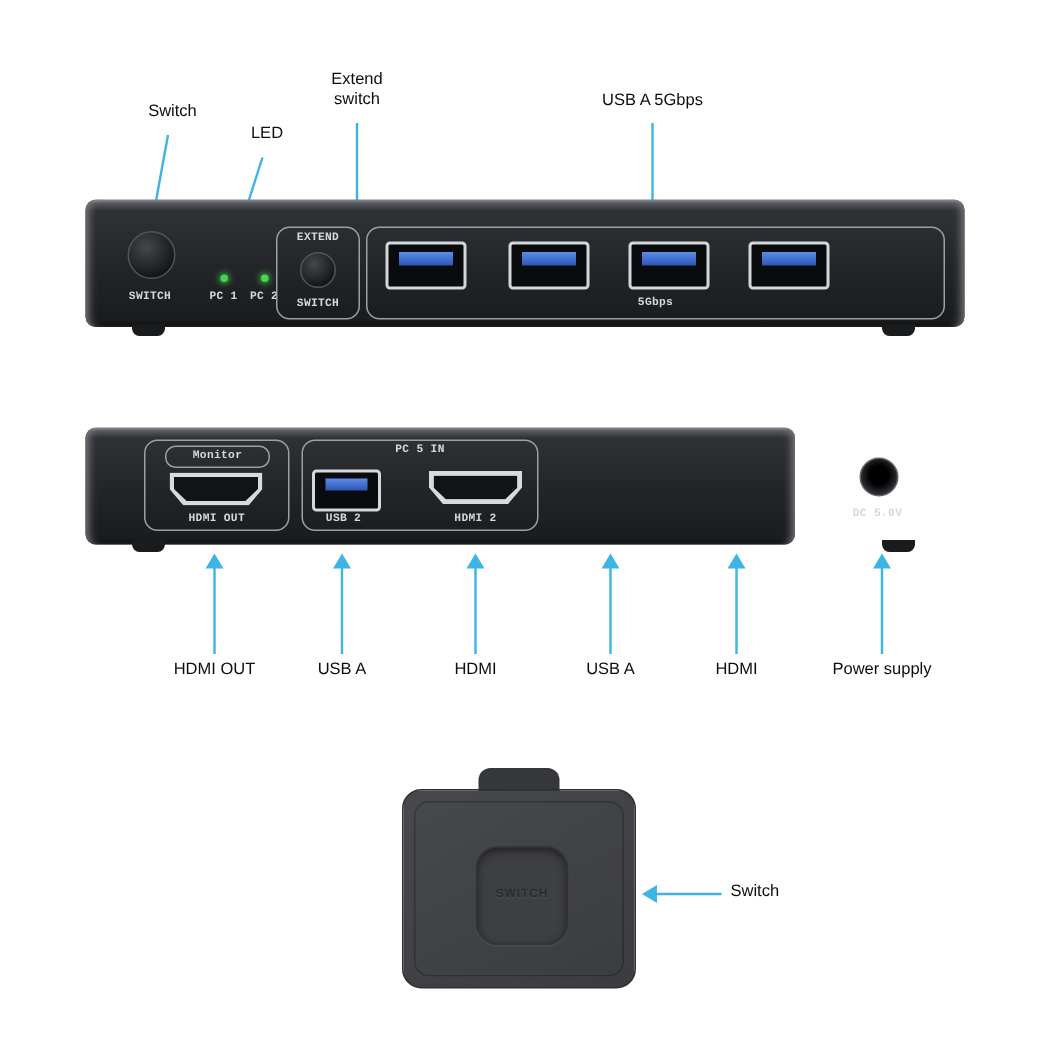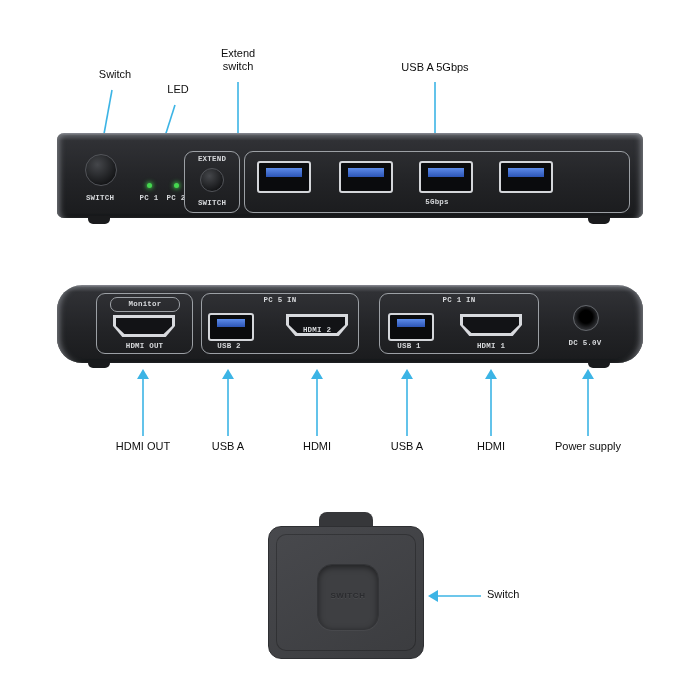--- a/index.html
+++ b/index.html
@@ -152,21 +152,21 @@
         </div>
       <div class="usb-port" style="left:254px; top:9px; width:50px; height:28px;">
           <div class="usb-tongue"></div>
         </div>
       <div class="ptext" style="left:0; bottom:6px; width:100%;">5Gbps</div>
     </div>
   </div>
   <div class="foot" style="left:88px; top:216px;"></div>
   <div class="foot" style="left:588px; top:216px;"></div>
 
-  <div class="device" style="left:57px; top:285px; width:586px; height:78px;border-radius:25px;">
+  <div class="device" style="left:57px; top:285px; width:473px; height:78px;">
 
     <div class="outline" style="left:39px; top:8px; width:95px; height:59px;">
       <div class="mini-box" style="left:13px; top:3px; width:68px; height:13px;">
         <div class="ptext" style="left:0; top:3px; width:100%;">Monitor</div>
       </div>
       <div class="hdmi-port" style="left:16px; top:21px; width:62px; height:22px;">
         <div class="hdmi-outer"></div>
         <div class="hdmi-inner"></div>
       </div>
       <div class="ptext" style="left:0; bottom:3px; width:100%;">HDMI OUT</div>
@@ -175,35 +175,23 @@
     <div class="outline" style="left:144px; top:8px; width:156px; height:59px;">
       <div class="ptext" style="left:0; top:3px; width:100%;">PC 5 IN</div>
       <div class="usb-port" style="left:6px; top:19px; width:42px; height:24px;">
           <div class="usb-tongue" style="top:4px; height:8px;"></div>
         </div>
       <div class="ptext" style="left:0; bottom:3px; width:54px;">USB 2</div>
       <div class="hdmi-port" style="left:84px; top:20px; width:62px; height:22px;">
         <div class="hdmi-outer"></div>
         <div class="hdmi-inner"></div>
       </div>
-      <div class="ptext" style="left:78px; bottom:19px; width:74px;">HDMI 2</div>
-    </div>
-
-    <div class="outline" style="left:322px; top:8px; width:158px; height:59px;">
-      <div class="ptext" style="left:0; top:3px; width:100%;">PC 1 IN</div>
-      <div class="usb-port" style="left:8px; top:19px; width:42px; height:24px;">
-          <div class="usb-tongue" style="top:4px; height:8px;"></div>
-        </div>
-      <div class="ptext" style="left:2px; bottom:3px; width:54px;">USB 1</div>
-      <div class="hdmi-port" style="left:80px; top:20px; width:62px; height:22px;">
-        <div class="hdmi-outer"></div>
-        <div class="hdmi-inner"></div>
-      </div>
-      <div class="ptext" style="left:74px; bottom:3px; width:74px;">HDMI 1</div>
-    </div>
+      <div class="ptext" style="left:78px; bottom:3px; width:74px;">HDMI 2</div>
+    </div>
+
 
     <div class="dc-jack" style="left:516px; top:20px;"></div>
     <div class="ptext" style="left:496px; top:55px; width:64px;">DC 5.0V</div>
   </div>
   <div class="foot" style="left:88px; top:360px;"></div>
   <div class="foot" style="left:588px; top:360px;"></div>
 
   <div class="callout" style="left:108px; top:440px; width:70px;">HDMI OUT</div>
   <div class="callout" style="left:198px; top:440px; width:60px;">USB A</div>
   <div class="callout" style="left:287px; top:440px; width:60px;">HDMI</div>

